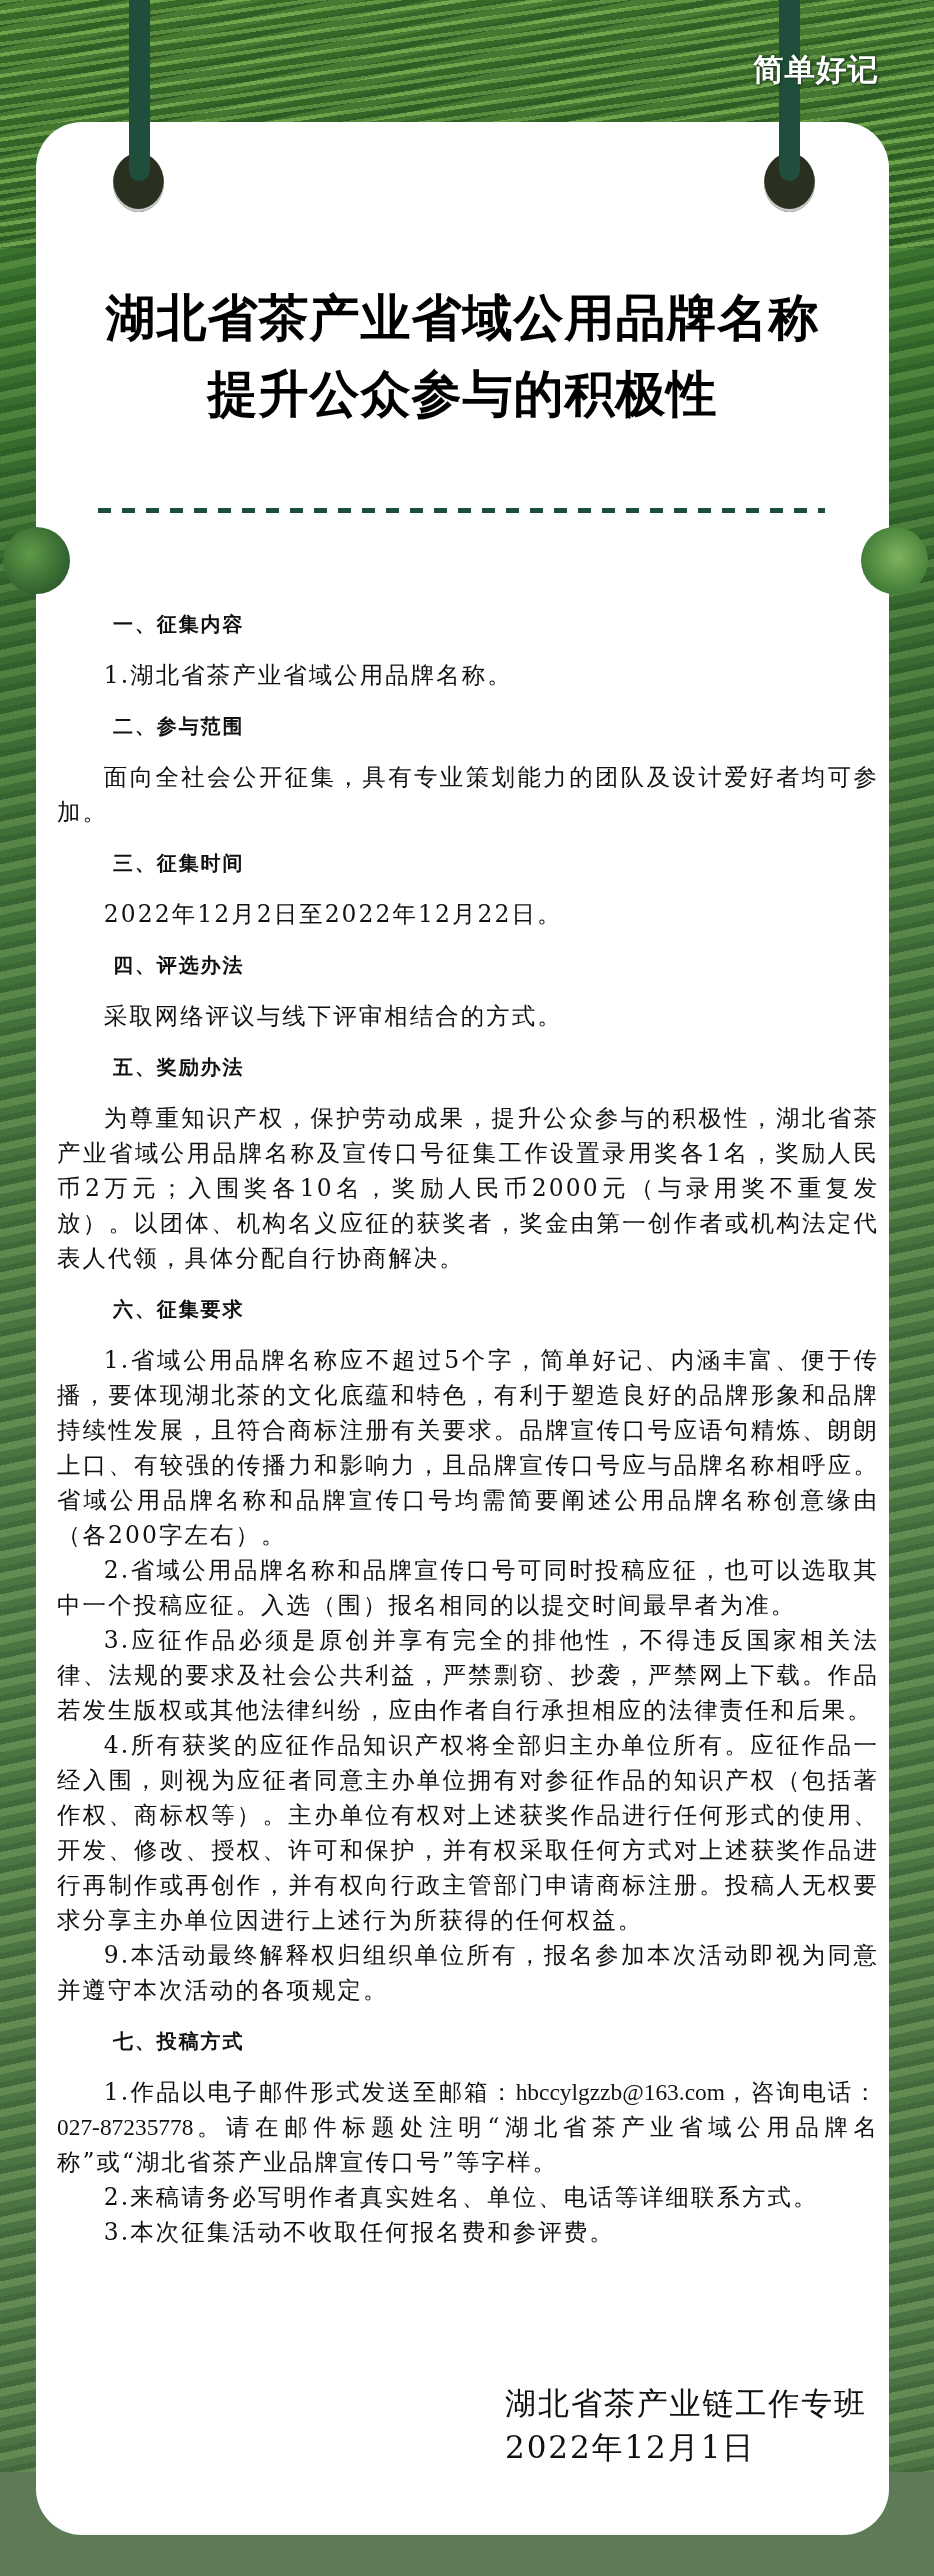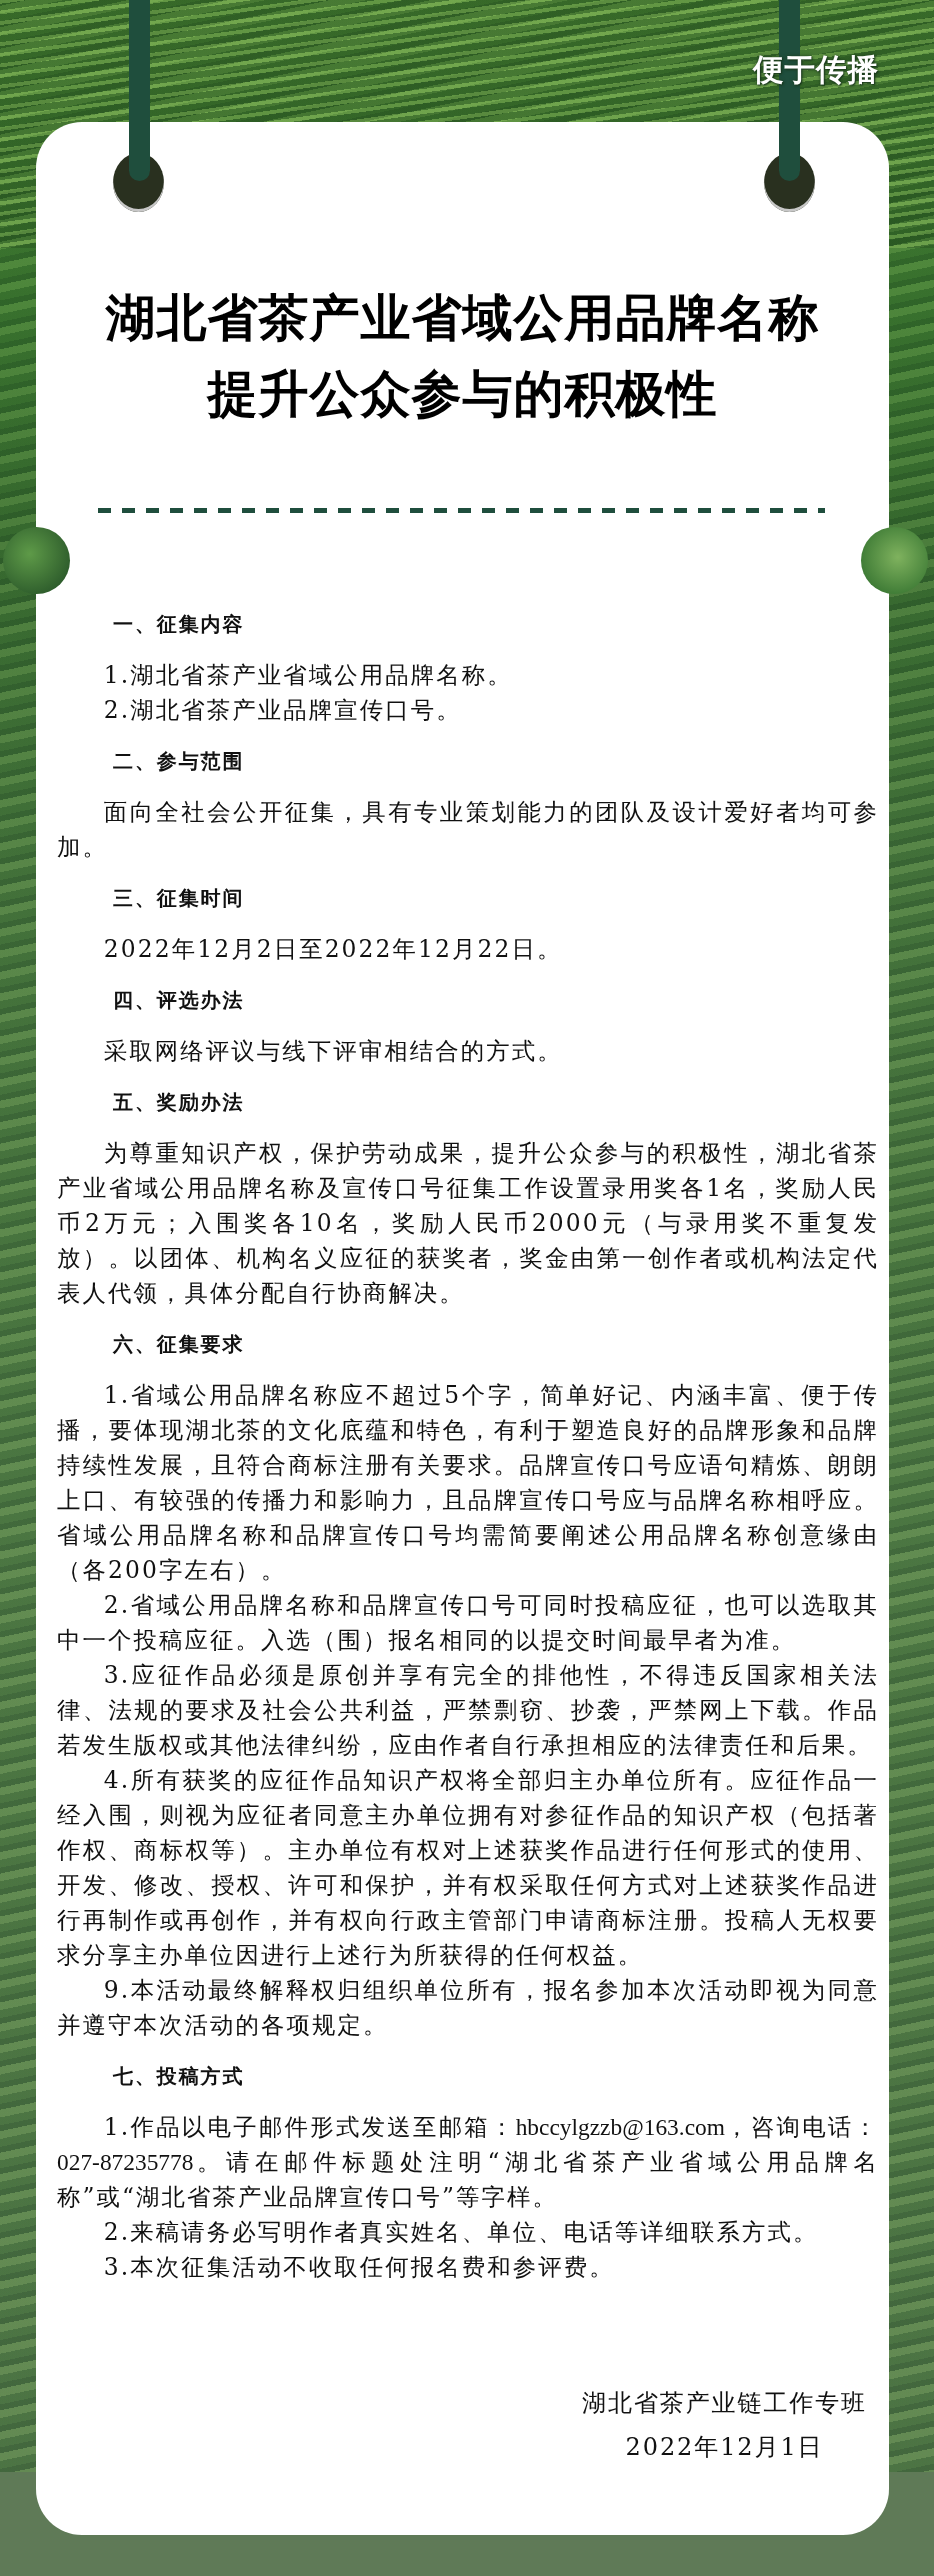--- a/index.html
+++ b/index.html
@@ -58,50 +58,49 @@
     font-size: 23.4px; line-height: 35px; color: #111;
     text-align: justify; letter-spacing: 2.1px;
   }
   .body p { margin: 0; text-indent: 2em; }
   .body h3 {
     margin: 16px; font-size: 20px; font-weight: bold; padding-left: 2em;
     font-family: Liberation Serif, serif; letter-spacing: 1.9px; line-height: 35px;
   }
   .email, .phone { font-family: Liberation Serif, serif; letter-spacing: 0; }
   .sign {
-    position: absolute; right: 67px; top: 2381px; text-align: center;
-    font-size: 24px; line-height: 44px; color: #111; letter-spacing: 1.9px;
+    position: absolute; right: 67px; top: 2381px; text-align: left;
+    font-size: 31px; line-height: 44px; color: #111; letter-spacing: 1.9px;
   }
 </style>
 </head>
 <body>
 
 <div class="bg-photo"></div>
-<div class="ad-label">便于传播</div>
+<div class="ad-label">简单好记</div>
 
 <div class="card"></div>
 <div class="notch left"></div>
 <div class="notch right"></div>
 
 <div class="hanger-hole" style="left:113px; top:153px;"></div>
 <div class="hanger-strip" style="left:129px;"></div>
 <div class="hanger-hole" style="left:764px; top:153px;"></div>
 <div class="hanger-strip" style="left:779px;"></div>
 
 <div class="title">
   <div>湖北省茶产业省域公用品牌名称</div>
   <div>提升公众参与的积极性</div>
 </div>
 <div class="dashes"></div>
 
 <div class="body">
 
   <h3>一、征集内容</h3>
   <p>1.湖北省茶产业省域公用品牌名称。</p>
-  <p>2.湖北省茶产业品牌宣传口号。</p>
 
   <h3>二、参与范围</h3>
   <p>面向全社会公开征集，具有专业策划能力的团队及设计爱好者均可参加。</p>
 
   <h3>三、征集时间</h3>
   <p>2022年12月2日至2022年12月22日。</p>
 
   <h3>四、评选办法</h3>
   <p>采取网络评议与线下评审相结合的方式。</p>
 

